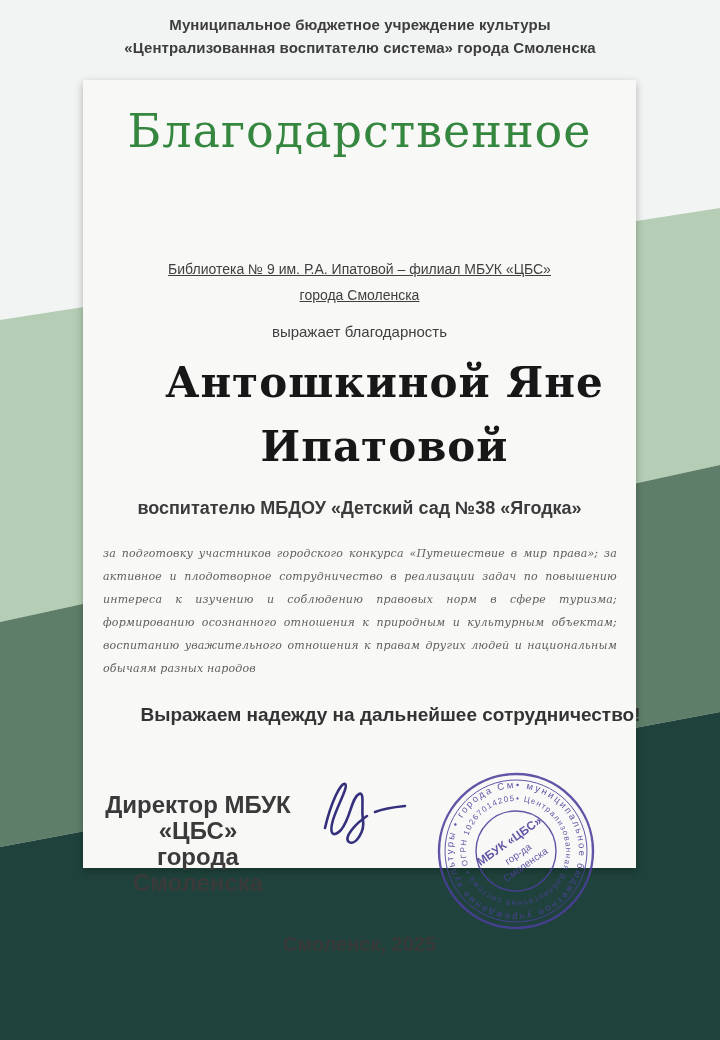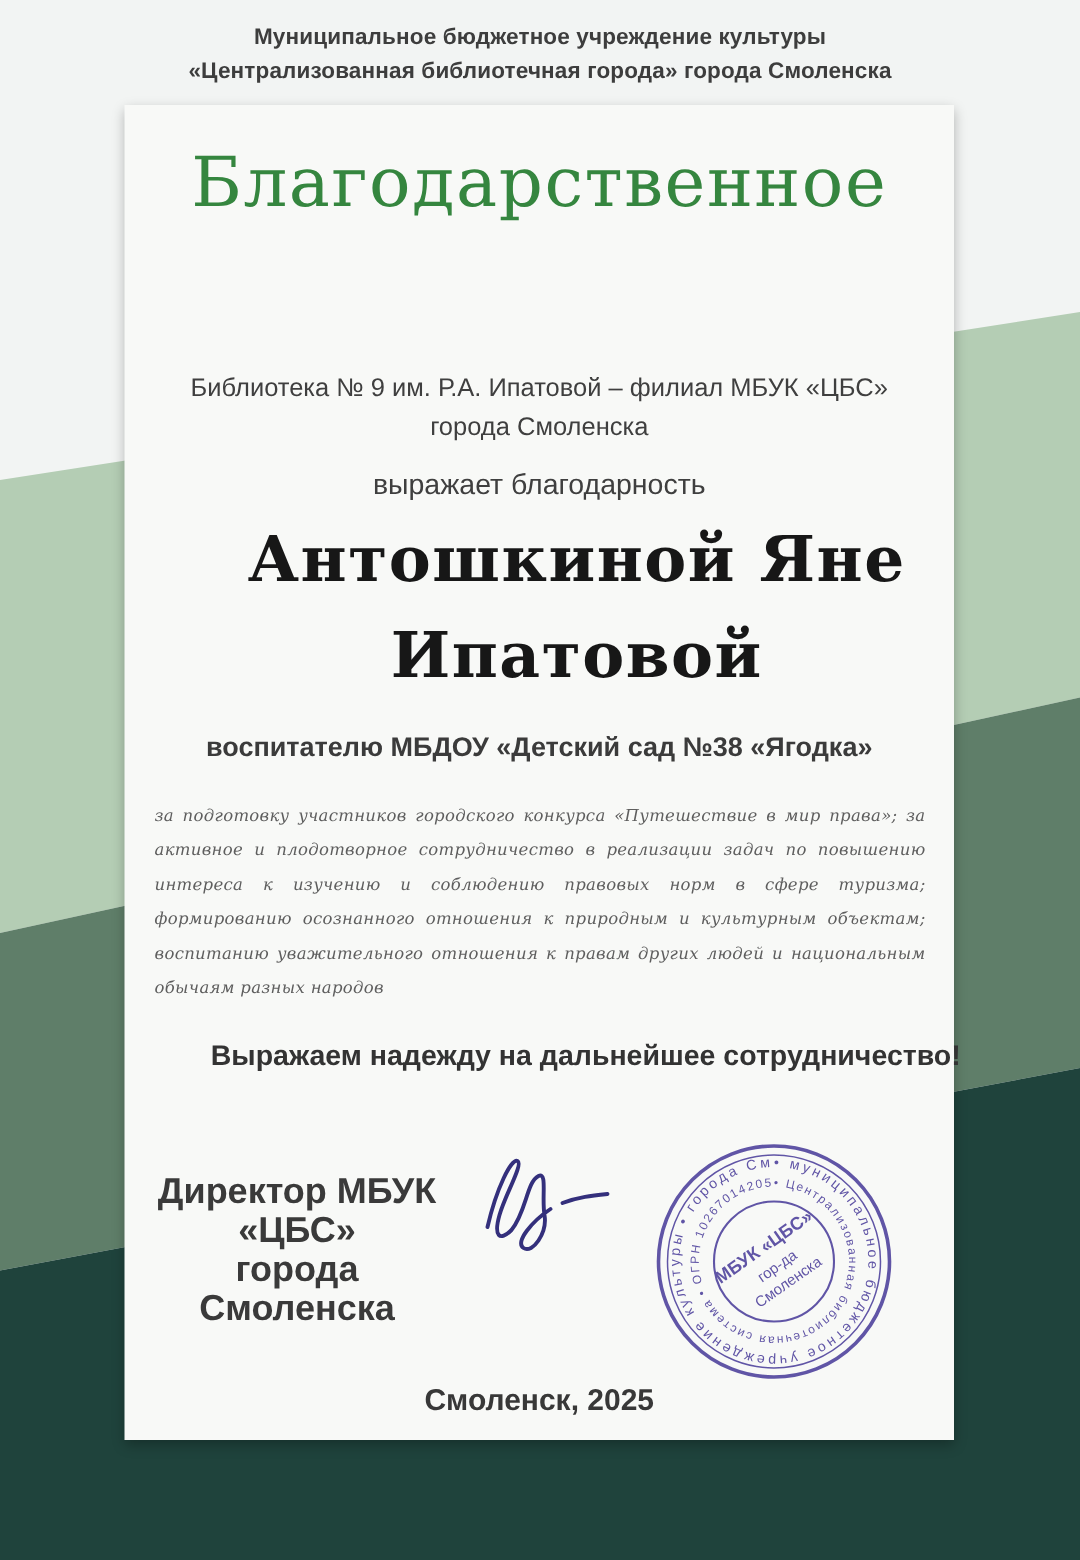--- a/index.html
+++ b/index.html
@@ -1,27 +1,27 @@
 <!DOCTYPE html>
 <html><head>
 <meta charset="utf-8">
 <style>
   html,body{margin:0;padding:0;}
   body{font-family:"Liberation Sans",sans-serif;background:#888;}
   #page{position:relative;width:720px;height:1040px;margin:0 auto;overflow:hidden;background:#ffffff;}
   #bg{position:absolute;left:0;top:0;width:720px;height:1040px;z-index:0;}
   .org-header{position:absolute;left:0;top:13px;width:720px;text-align:center;z-index:3;
     font-size:15px;font-weight:bold;color:#3d3d3d;line-height:23px;letter-spacing:.1px;}
-  #card{position:absolute;left:83px;top:70px;width:553px;height:890px;background:#f8f9f7;
+  #card{position:absolute;left:83px;top:80px;width:553px;height:788px;background:#f8f9f7;
     box-shadow:0 3px 8px rgba(0,0,0,.28);z-index:2;}
   .abs{position:absolute;}
   .center{width:100%;text-align:center;}
   .title-line{font-family:"DejaVu Serif",serif;font-size:46px;color:#35863f;letter-spacing:1px;}
-  .lib-line{font-size:17px;color:#3f3f3f;line-height:26px;}
-  .lead{font-size:19px;color:#3f3f3f;}
+  .lib-line{font-size:14px;color:#3f3f3f;line-height:26px;text-decoration:underline;}
+  .lead{font-size:15px;color:#3f3f3f;}
   .name-line{font-family:"DejaVu Serif",serif;font-size:42px;font-weight:bold;color:#171717;letter-spacing:1px;padding-left:25px;}
   .role{font-size:18px;font-weight:600;color:#3b3b3b;}
   .body-par{font-family:"DejaVu Serif",serif;font-style:italic;font-size:11px;line-height:23px;
     color:#5e5e5e;text-align:justify;letter-spacing:.2px;}
   .closing{font-size:19px;font-weight:600;color:#333;margin-left:31px;}
   .director{font-size:24px;font-weight:bold;color:#3a3a3a;line-height:26px;text-align:center;}
   .sig-name{font-size:17.5px;font-weight:bold;color:#3a3a3a;letter-spacing:.2px;z-index:6;}
   .footer-line{font-size:20px;font-weight:bold;color:#383838;}
   .stamp-wrap{z-index:4;opacity:.88;}
   .stamp-text{font-family:"Liberation Sans",sans-serif;fill:#4c3f9b;}
@@ -34,21 +34,21 @@
 
   <svg id="bg" viewBox="0 0 720 1040" preserveAspectRatio="none">
     <rect x="0" y="0" width="720" height="1040" fill="#f2f4f3"></rect>
     <polygon points="0,320 720,208 720,465 0,622" fill="#b4cdb4"></polygon>
     <polygon points="0,622 720,465 720,712 0,847" fill="#5f7e69"></polygon>
     <polygon points="0,847 720,712 720,1040 0,1040" fill="#1f433c"></polygon>
   </svg>
 
   <div class="org-header">
     <div>Муниципальное бюджетное учреждение культуры</div>
-    <div>«Централизованная библиотечная города» города Смоленска</div>
+    <div>«Централизованная воспитателю система» города Смоленска</div>
   </div>
 
   <div id="card">
 
     <div class="abs center title-line" style="top:24px;">Благодарственное</div>
 
     <div class="abs center lib-line" style="top:176px;">
       <div>Библиотека № 9 им. Р.А. Ипатовой – филиал МБУК «ЦБС»</div>
       <div>города Смоленска</div>
     </div>

